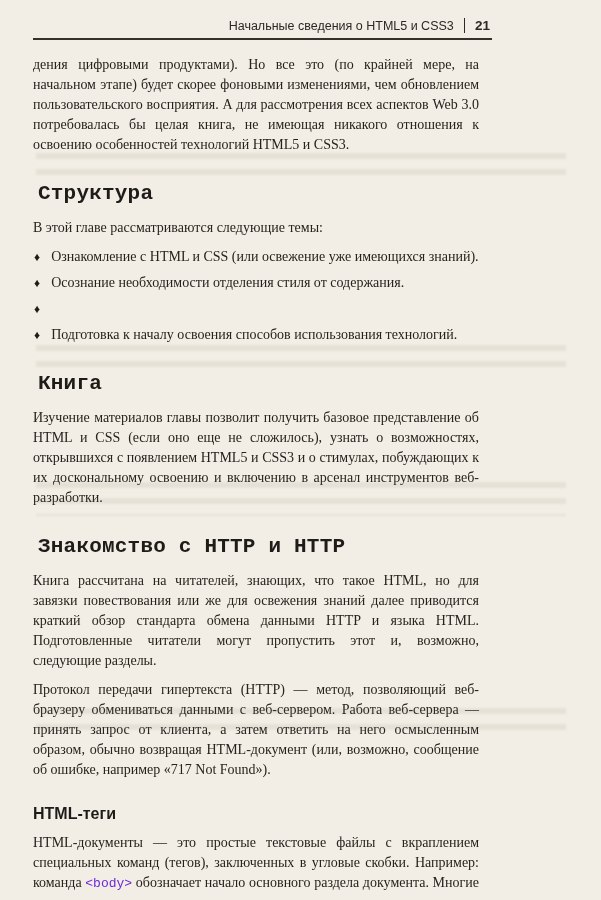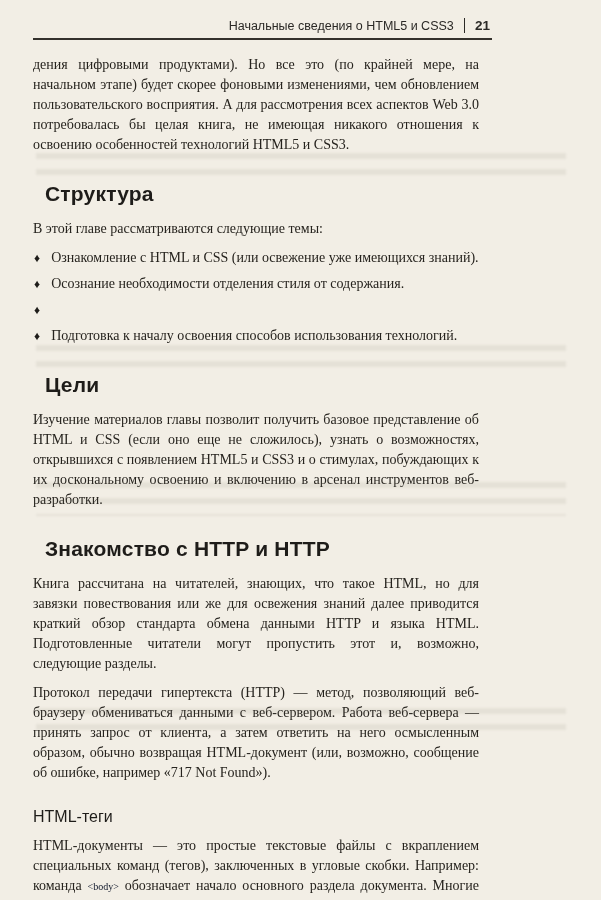--- a/index.html
+++ b/index.html
@@ -62,30 +62,30 @@
   .content {
     margin-top: 15px;
   }
   p.body {
     font-size: 14px;
     line-height: 20px;
     text-align: justify;
     margin: 0 13px 9px 0;
   }
   h1.section {
-    font-family: Liberation Sans, sans-serif;
+    font-family: Liberation Mono, monospace;
     font-weight: 700;
     font-size: 21px;
     color: #1e1c19;
-    margin: 27px 0 13px 12px;
+    margin: 27px 0 13px 5px;
     letter-spacing: 0.2px;
   }
   h2.subsection {
     font-family: "Liberation Sans", sans-serif;
-    font-weight: 400;
+    font-weight: 700;
     font-size: 16px;
     color: #1e1c19;
     margin: 25px 0 10px 0;
   }
   ul.diamond-list {
     list-style: none;
     margin: 2px 0 0 0;
     padding: 0;
   }
   ul.diamond-list li {
@@ -95,23 +95,23 @@
     line-height: 20px;
     margin: 0 0 6px 1px;
   }
   ul.diamond-list .bullet {
     font-size: 12px;
     line-height: 20px;
     color: #1e1c19;
     flex: 0 0 auto;
   }
   code.tag {
-    font-family: Liberation Serif, serif;
-    font-size: 10px;
-    color: #0f172a;
+    font-family: Liberation Mono, monospace;
+    font-size: 13px;
+    color: #6d28d9;
   }
 </style>
 </head>
 <body>
 
 <div class="page">
 
   <div class="ghost" style="top:153px;height:30px;"></div>
   <div class="ghost" style="top:345px;height:26px;"></div>
   <div class="ghost" style="top:482px;height:34px;"></div>
@@ -143,21 +143,21 @@
       </li>
       <li>
         <span class="bullet">♦</span>
       </li>
       <li>
         <span class="bullet">♦</span>
         <span>Подготовка к началу освоения способов использования технологий.</span>
       </li>
     </ul>
 
-    <h1 class="section">Цели</h1>
+    <h1 class="section">Книга</h1>
 
     <p class="body">Изучение материалов главы позволит получить базовое представление об HTML и CSS (если оно еще не сложилось), узнать о возможностях, открывшихся с появлением HTML5 и CSS3 и о стимулах, побуждающих к их доскональному освоению и включению в арсенал инструментов веб-разработки.</p>
 
     <h1 class="section">Знакомство с HTTP и HTTP</h1>
 
     <p class="body">Книга рассчитана на читателей, знающих, что такое HTML, но для завязки повествования или же для освежения знаний далее приводится краткий обзор стандарта обмена данными HTTP и языка HTML. Подготовленные читатели могут пропустить этот и, возможно, следующие разделы.</p>
 
     <p class="body">Протокол передачи гипертекста (HTTP) — метод, позволяющий веб-браузеру обмениваться данными с веб-сервером. Работа веб-сервера — принять запрос от клиента, а затем ответить на него осмысленным образом, обычно возвращая HTML-документ (или, возможно, сообщение об ошибке, например «717 Not Found»).</p>
 
     <h2 class="subsection">HTML-теги</h2>

